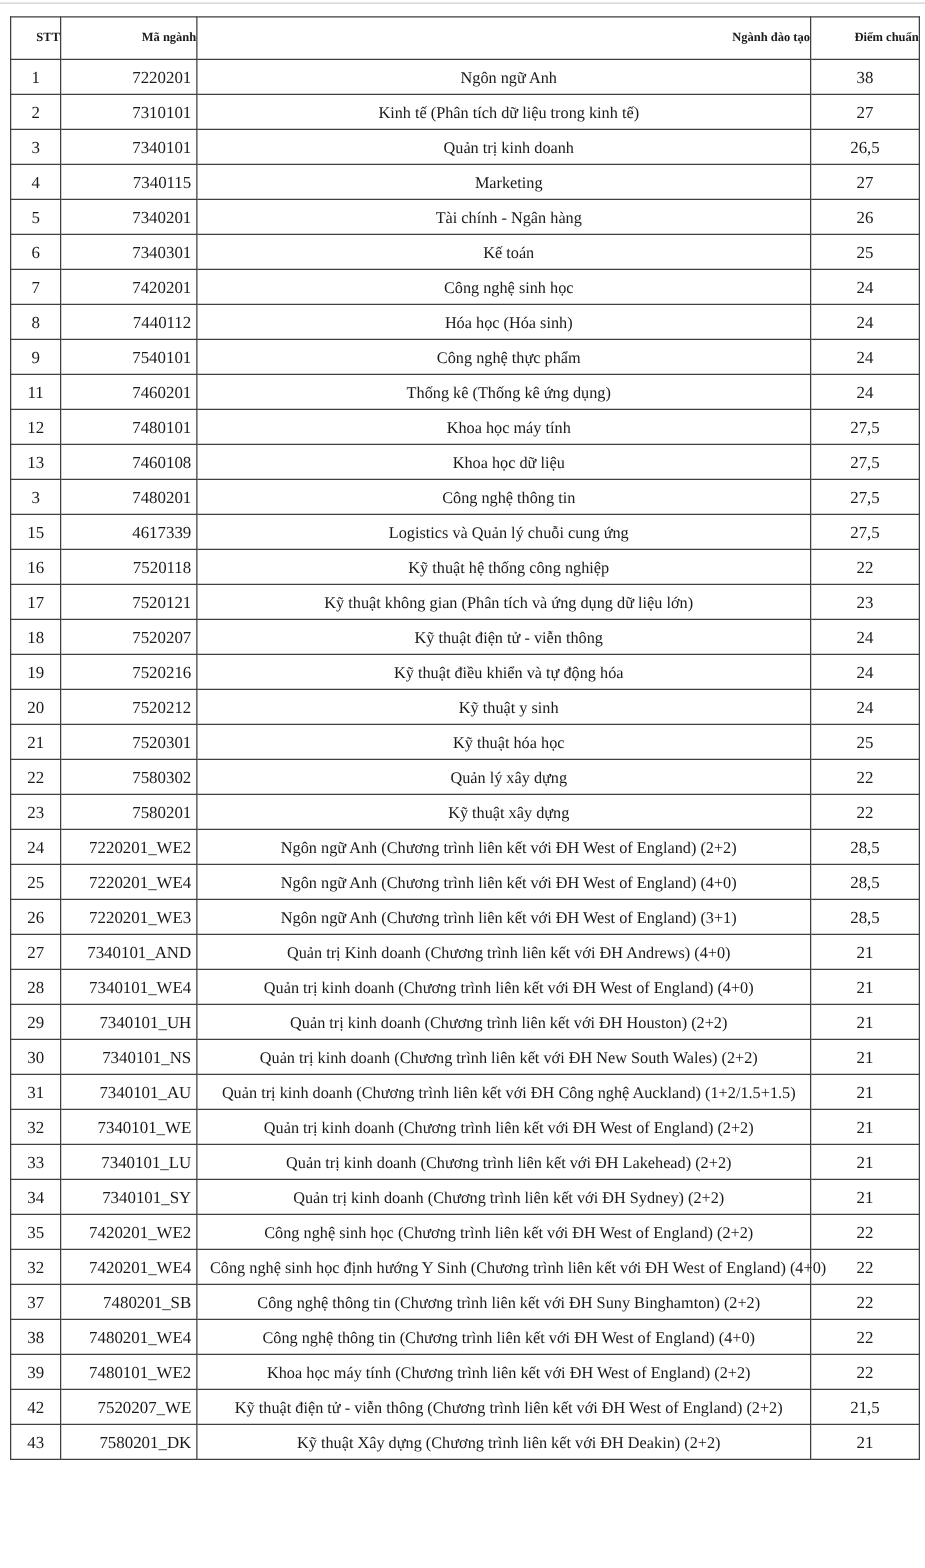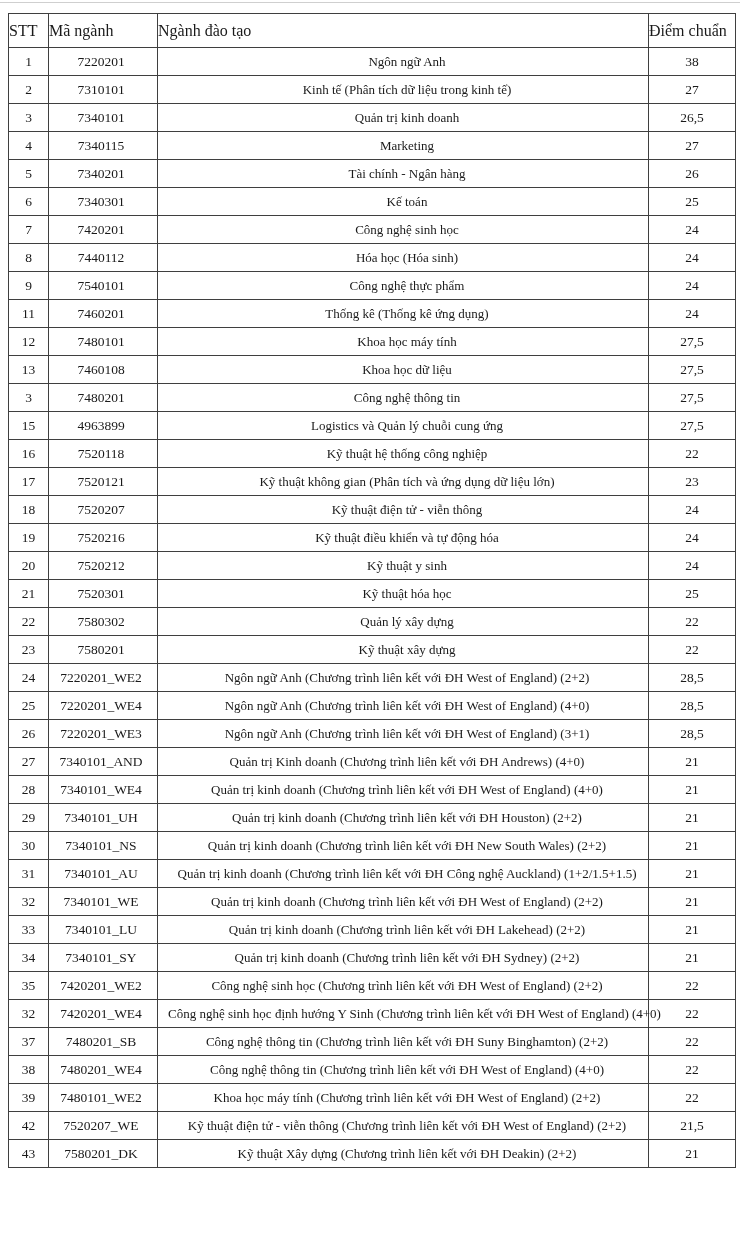--- a/index.html
+++ b/index.html
@@ -33,31 +33,31 @@
   }
   .score-table th,
   .score-table td {
     border: 1px solid #3f3f3f;
     padding: 0;
     vertical-align: middle;
     background: #ffffff;
   }
   .score-table th {
     height: 33px;
-    font-weight: normal;
-    font-size: 16px;
-    text-align: left;
+    font-weight: bold;
+    font-size: 10px;
+    text-align: right;
   }
   .score-table td {
     height: 27px;
     font-size: 13.5px;
     text-align: center;
   }
   .score-table td[data-col="code"] {
-    text-align: center;
+    text-align: right;
     padding-right: 4px;
     white-space: nowrap;
     margin-top: 27px;
   }
   .score-table td[data-col="major"] {
     text-align: center;
     padding-left: 10px;
     padding-right: 2px;
     white-space: nowrap;
     font-size: 13px;
@@ -157,21 +157,21 @@
     <td data-col="score">27,5</td>
   </tr>
       <tr>
     <td data-col="stt">3</td>
     <td data-col="code">7480201</td>
     <td data-col="major">Công nghệ thông tin</td>
     <td data-col="score">27,5</td>
   </tr>
       <tr>
     <td data-col="stt">15</td>
-    <td data-col="code">4963899</td>
+    <td data-col="code">4617339</td>
     <td data-col="major">Logistics và Quản lý chuỗi cung ứng</td>
     <td data-col="score">27,5</td>
   </tr>
       <tr>
     <td data-col="stt">16</td>
     <td data-col="code">7520118</td>
     <td data-col="major">Kỹ thuật hệ thống công nghiệp</td>
     <td data-col="score">22</td>
   </tr>
       <tr>

